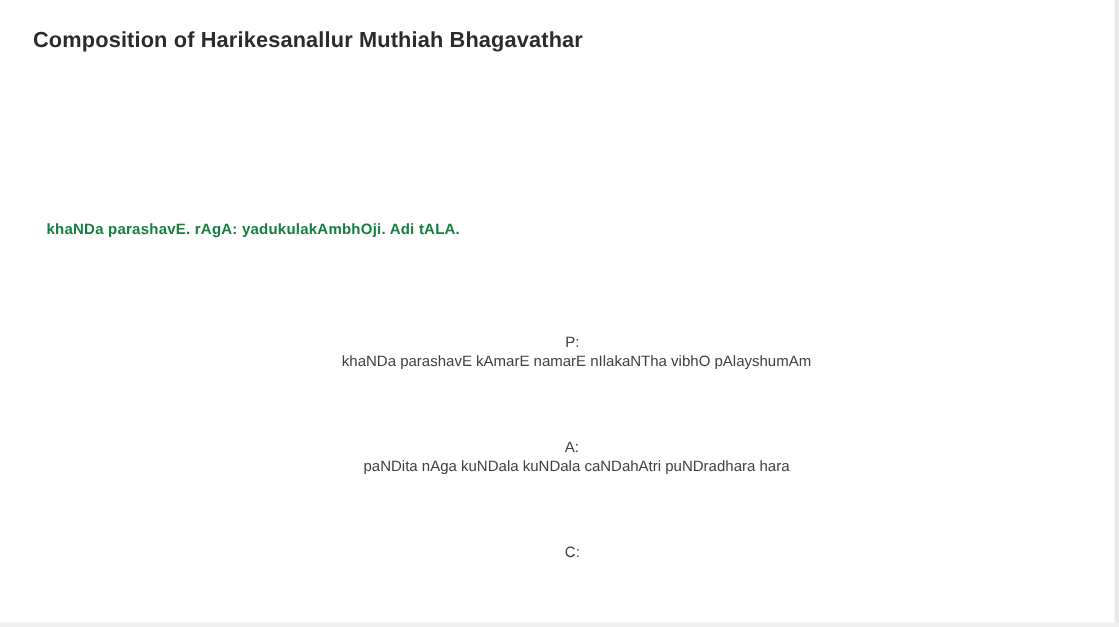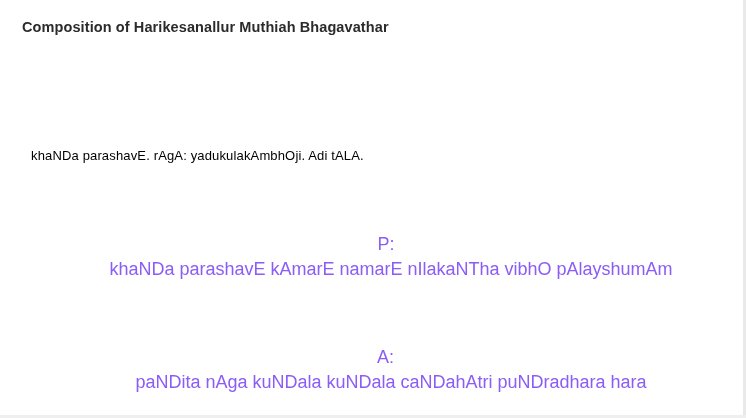--- a/index.html
+++ b/index.html
@@ -28,34 +28,34 @@
     top: 19px;
     font-size: 14.5px;
     font-weight: bold;
     color: #2b2b2b;
     letter-spacing: 0.1px;
   }
   .song-heading {
     position: absolute;
     left: 31px;
     top: 148px;
-    font-size: 13px;
-    font-weight: normal;
-    color: #000000;
+    font-size: 10px;
+    font-weight: bold;
+    color: #15803d;
     letter-spacing: 0.15px;
   }
   .lyrics {
     position: absolute;
     left: 31px;
     top: 208px;
     width: 690px;
   }
   .lyric-line {
-    font-size: 18px;
-    color: #8b5cf6;
+    font-size: 10px;
+    color: #404040;
     line-height: 1.35;
     margin-bottom: 16px;
     white-space: pre;
   }
   .lyric-label {
     display: inline;
   }
   .lyric-text {
     display: inline;
   }

